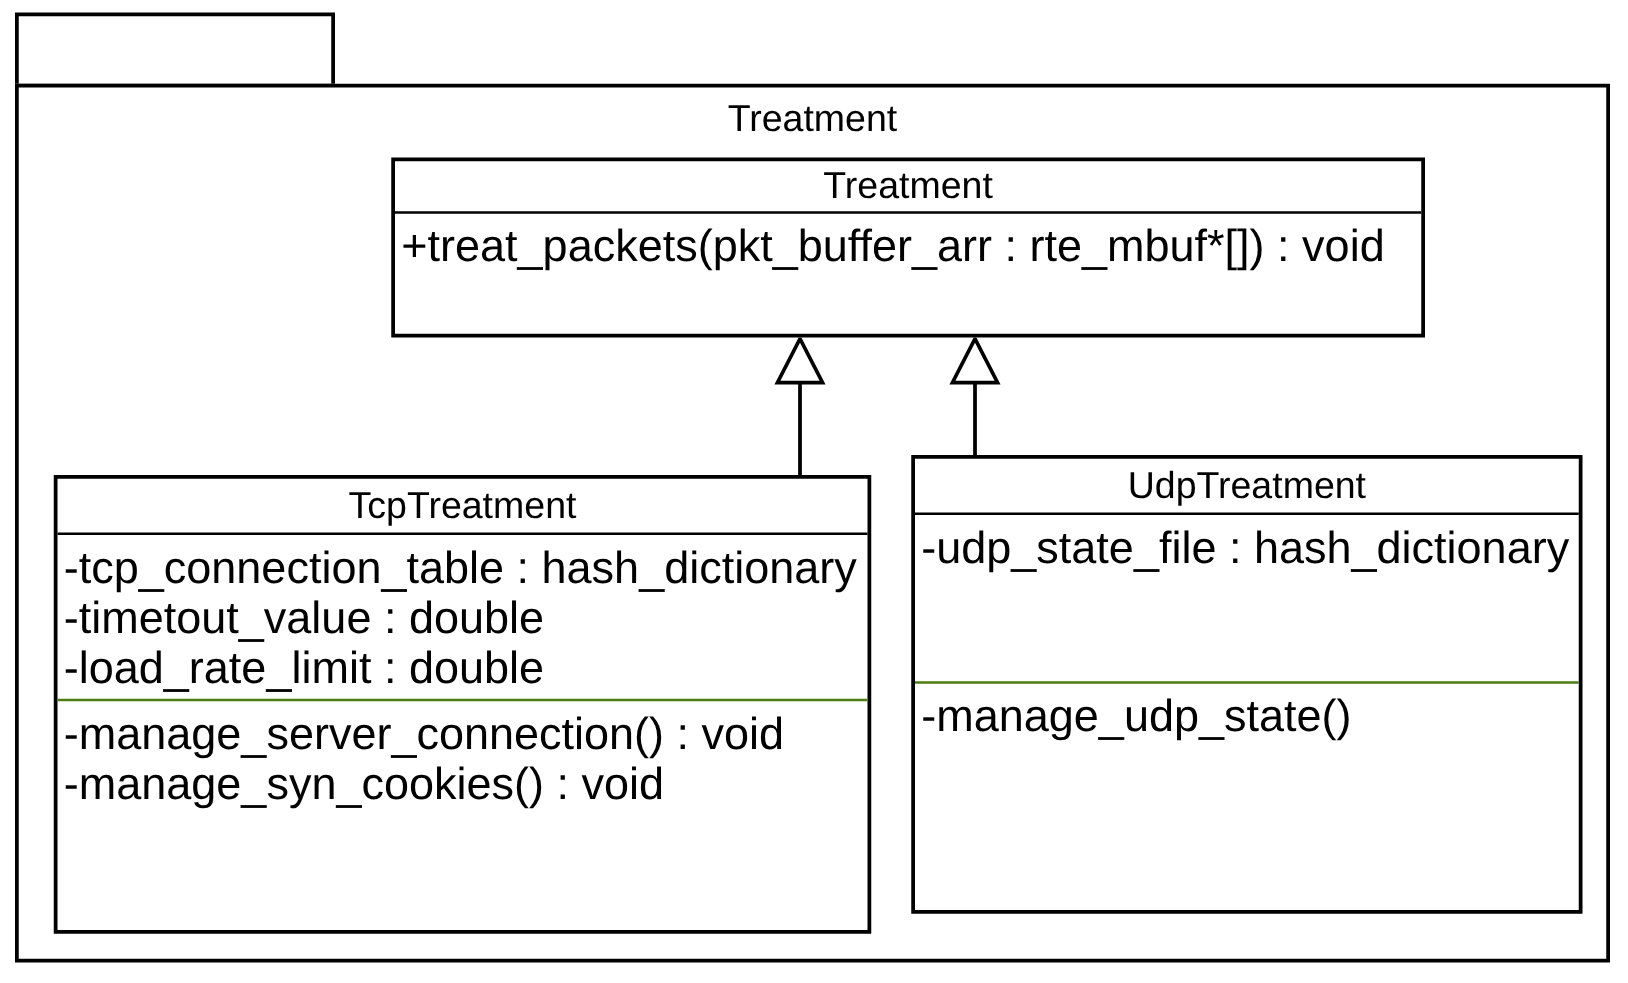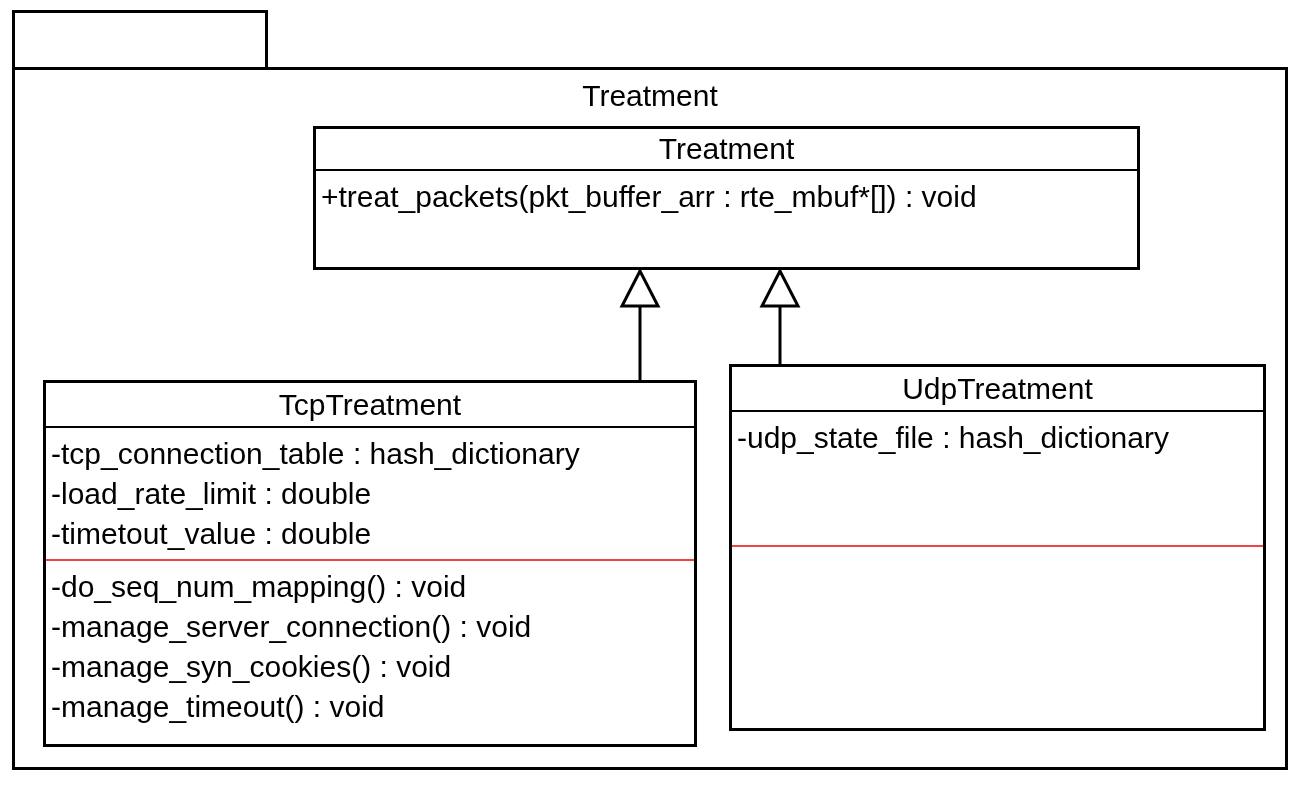--- a/index.html
+++ b/index.html
@@ -55,25 +55,25 @@
     display: flex;
     align-items: center;
     justify-content: center;
     font-size: 30px;
     border-bottom: 2px solid #000000;
   }
   .compartment {
     padding: 6px 0 0 0;
   }
   .compartment.attrs {
-    border-bottom: 2px solid #ef4444;
+    border-bottom: 2px solid #4d7c0f;
   }
   .compartment.grow { flex: 1 1 auto; }
   .member {
-    font-size: 30px;
+    font-size: 36px;
     line-height: 40px;
     padding: 0 4px 0 5px;
     white-space: nowrap;
   }
 
   .cls-treatment {
     left: 313px; top: 126px;
     width: 827px; height: 144px;
   }
   .cls-treatment .cls-title { height: 42px; }
@@ -125,31 +125,32 @@
     <div class="cls-title">Treatment</div>
     <div class="compartment grow">
       <div class="member">+treat_packets(pkt_buffer_arr : rte_mbuf*[]) : void</div>
     </div>
   </div>
 
   <div class="cls cls-tcp">
     <div class="cls-title">TcpTreatment</div>
     <div class="compartment attrs">
       <div class="member">-tcp_connection_table : hash_dictionary</div>
+      <div class="member">-timetout_value : double</div>
       <div class="member">-load_rate_limit : double</div>
-      <div class="member">-timetout_value : double</div>
     </div>
     <div class="compartment grow">
-      <div class="member">-do_seq_num_mapping() : void</div>
       <div class="member">-manage_server_connection() : void</div>
       <div class="member">-manage_syn_cookies() : void</div>
-      <div class="member">-manage_timeout() : void</div>
     </div>
   </div>
 
   <div class="cls cls-udp">
     <div class="cls-title">UdpTreatment</div>
     <div class="compartment attrs">
       <div class="member">-udp_state_file : hash_dictionary</div>
     </div>
+    <div class="compartment grow">
+      <div class="member">-manage_udp_state()</div>
+    </div>
   </div>
 
 </div>
 
 </body></html>

